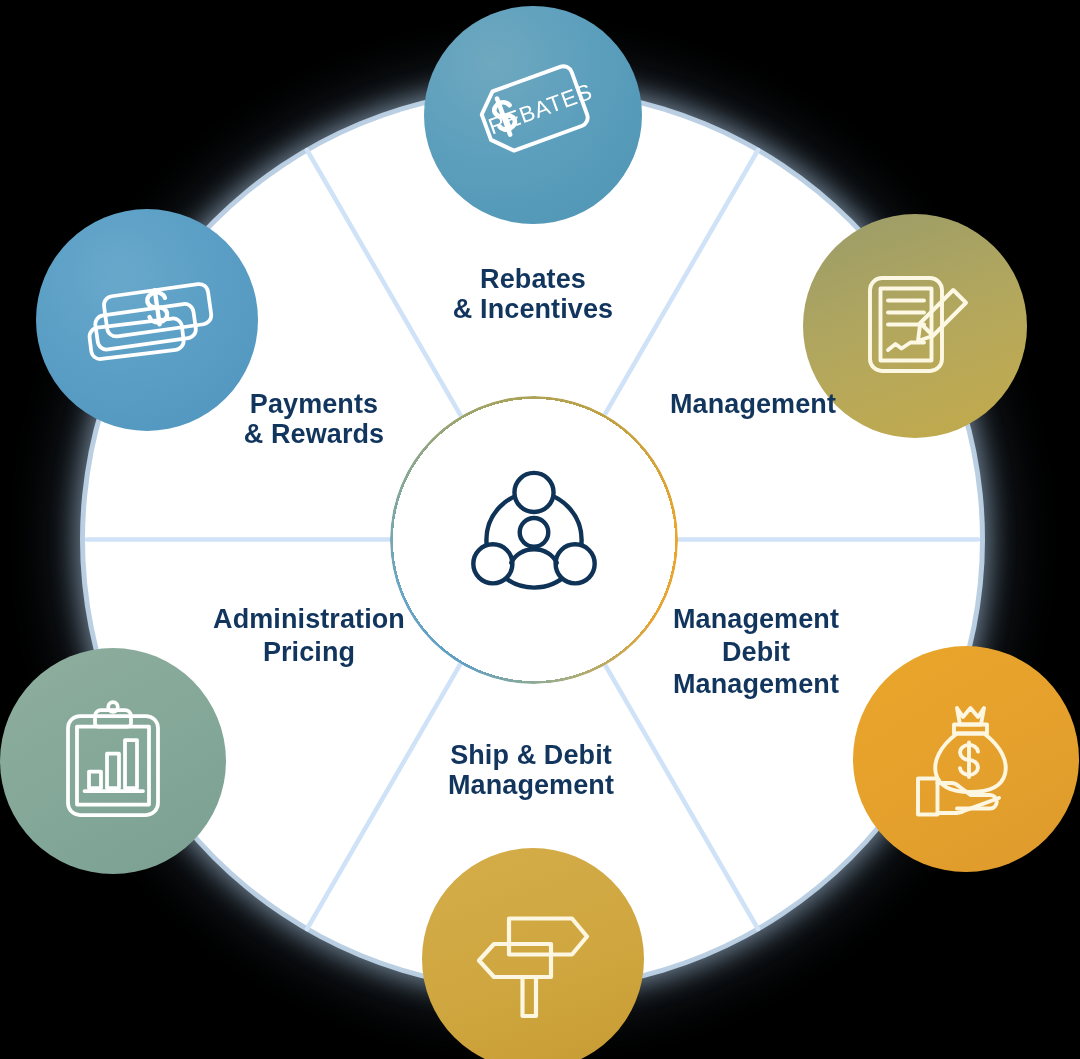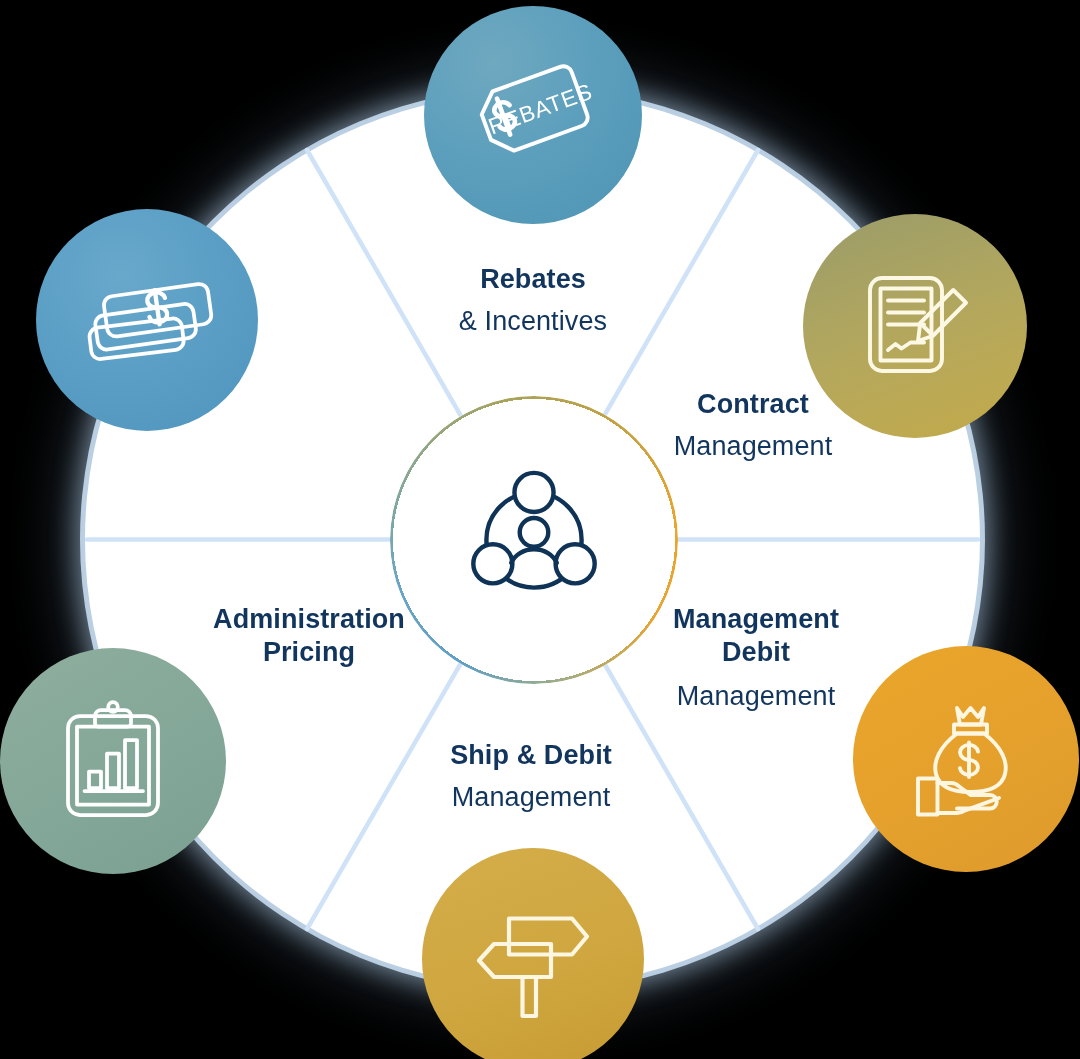--- a/index.html
+++ b/index.html
@@ -101,21 +101,21 @@
   
   .label {
     position: absolute;
     color: #12355e;
     text-align: center;
     line-height: 1.12;
     letter-spacing: 0.1px;
     white-space: nowrap;
   }
   .label .t1 { font-weight: 700; font-size: 27px; display: block; }
-  .label .t2 { font-weight: 400; font-size: 27px; display: block; margin-top: 12px; }
+  .label .t2 { font-weight: 700; font-size: 27px; display: block; margin-top: 0; }
   .label .t1.two-line { line-height: 1.22; }
 
   .l-rebates   { left: 533px; top: 264px; transform: translateX(-50%); }
   .l-payments  { left: 314px; top: 389px; transform: translateX(-50%); }
   .l-contract  { left: 753px; top: 389px; transform: translateX(-50%); }
   .l-pricing   { left: 309px; top: 603px; transform: translateX(-50%); }
   .l-marketing { left: 756px; top: 603px; transform: translateX(-50%); }
   .l-shipdebit { left: 531px; top: 740px; transform: translateX(-50%); }
 </style>
 </head>
@@ -237,23 +237,26 @@
         <rect x="43" y="62" width="9" height="26"></rect>
       </g>
     </svg>
   </div>
 
   <div class="label l-rebates">
     <span class="t1">Rebates</span>
     <span class="t2">&amp; Incentives</span>
   </div>
 
+  <div class="label l-payments">
+    <span class="t1">Payments</span>
+    <span class="t2">&amp; Rewards</span>
+  </div>
 
   <div class="label l-contract">
-    <span class="t1">Contract</span>
     <span class="t2">Management</span>
   </div>
 
   <div class="label l-marketing">
     <span class="t1 two-line">Management</span>
     <span class="t1 two-line">Debit</span>
     <span class="t2">Management</span>
   </div>
 
   <div class="label l-shipdebit">

